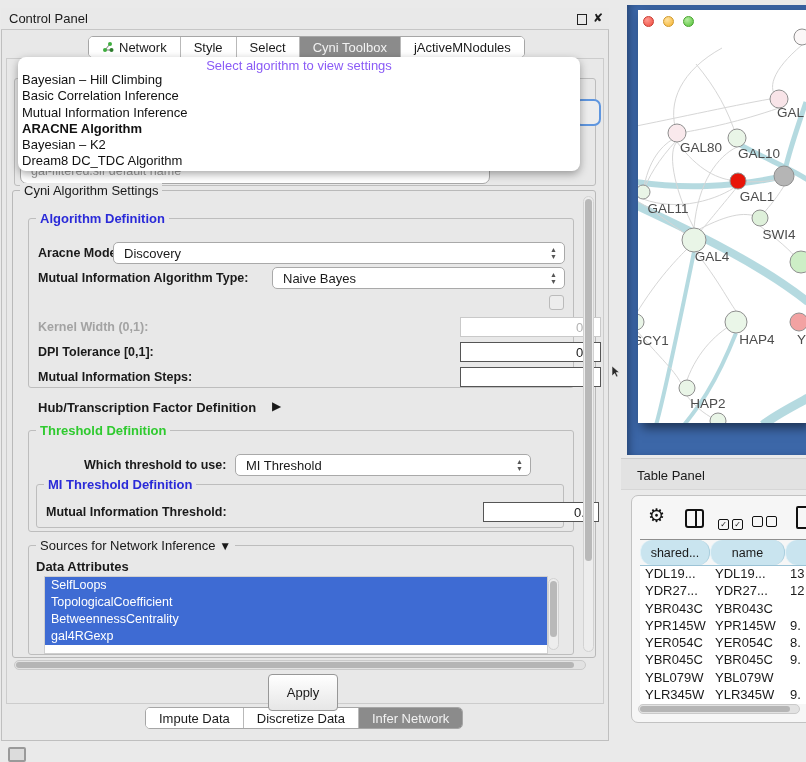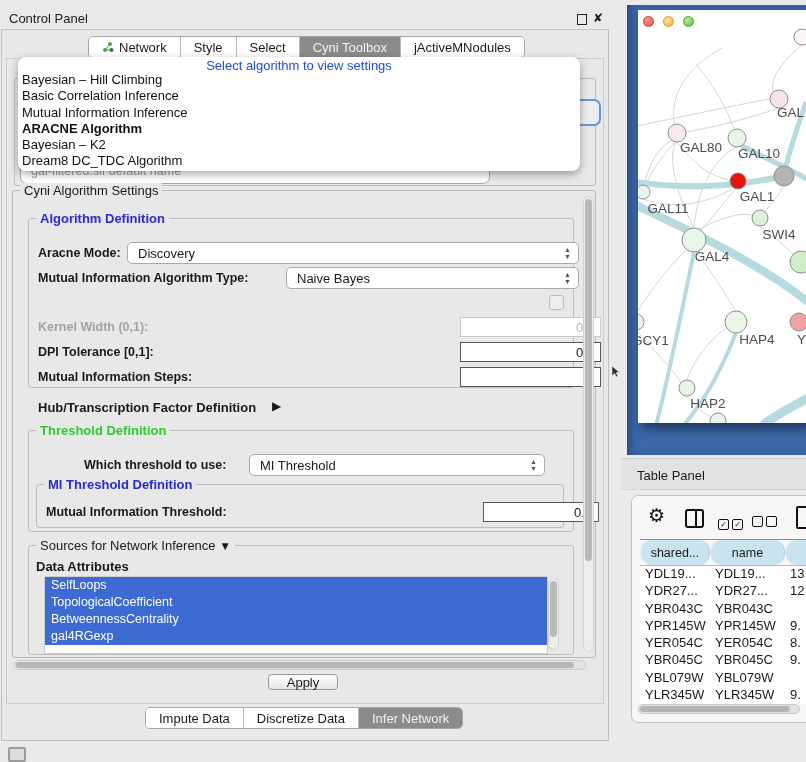--- a/index.html
+++ b/index.html
@@ -36,54 +36,54 @@
   #hidden-group{left:14px;top:78px;width:582px;height:108px;z-index:1;}
   #network-combo{left:20px;top:158px;width:470px;height:26px;background:#fff;border:1px solid #a8a8a8;
     border-radius:7px;z-index:2;box-sizing:border-box;display:flex;align-items:center;}
   #network-combo span{margin-left:10px;font-size:12.5px;color:#9b9b9b;}
   #focus-combo{left:574px;top:99px;width:27px;height:27px;background:#ededed;border:2.5px solid #5f96df;
     border-radius:7px;z-index:2;box-sizing:border-box;}
 
   
   #algo-dropdown{left:18px;top:57px;width:562px;height:114px;background:#fff;border-radius:8px;
     box-shadow:0 3px 9px rgba(0,0,0,.35);z-index:50;overflow:hidden;}
-  #algo-placeholder{text-align:center;color:#1d4ed8;font-size:13px;padding-top:1px;height:14px;}
+  #algo-placeholder{text-align:center;color:#8b5cf6;font-size:13px;padding-top:1px;height:14px;}
   .algo-item{font-size:13px;line-height:16.3px;padding-left:4px;color:#111;}
   .algo-item.bold{font-weight:700;}
 
   
   #settings-box{left:12px;top:190px;width:584px;height:468px;border:1px solid #b9b9b9;
     border-radius:3px;box-sizing:border-box;z-index:3;background:#e8e8e8;}
   .legend{position:absolute;z-index:4;background:#e8e8e8;padding:0 4px;font-size:13px;}
   .legend.blue{color:#2a2ad8;font-weight:700;}
   .legend.green{color:#2fca2f;font-weight:700;}
   .flabel{position:absolute;font-size:12.5px;font-weight:700;z-index:4;}
   .flabel.dis{color:#a3a3a3;}
   .combo{position:absolute;background:#fff;border:1px solid #a9a9a9;border-radius:5px;
-    display:flex;align-items:center;box-sizing:border-box;z-index:4;margin-left:14px;}
+    display:flex;align-items:center;box-sizing:border-box;z-index:4;}
   .combo .cval{margin-left:10px;font-size:13px;}
   .updown{position:absolute;right:7px;top:3px;display:flex;flex-direction:column;line-height:7px;
     font-size:7px;color:#555;}
   .field{position:absolute;background:#fff;border:1px solid #555;box-sizing:border-box;z-index:4;
     font-size:13px;text-align:right;display:flex;align-items:center;justify-content:flex-end;margin-left:36px;}
   .field span{margin-right:6px;}
   .field.dis{border-color:#c9c9c9;color:#b3b3b3;}
   #manual-kernel-checkbox{position:absolute;width:13px;height:13px;border:1px solid #bbb;
     border-radius:3px;background:#ededed;z-index:4;}
   .arrow{font-size:12px;}
   #attr-list{position:absolute;background:#fff;overflow:hidden;z-index:4;border:1px solid #cfcfcf;}
   .attr-item{font-size:12.5px;line-height:17px;padding-left:6px;background:#fff;}
   .attr-item.sel{background:#3e6bd3;color:#fff;}
   .scroll-v{position:absolute;width:11px;background:#ededed;border:1px solid #d2d2d2;
     border-radius:6px;box-sizing:border-box;z-index:4;}
   .scroll-v .thumb{position:absolute;left:1px;width:7px;background:#b9b9b9;border-radius:4px;}
   .scroll-h{position:absolute;height:10px;background:#e2e2e2;border:1px solid #cacaca;
     border-radius:5px;box-sizing:border-box;z-index:4;}
   .scroll-h .thumb{position:absolute;top:1px;height:6px;background:#b5b5b5;border-radius:3px;}
-  #apply-button{left:268px;top:674px;width:70px;height:16px;background:linear-gradient(#ffffff,#e6e6e6);
+  #apply-button{left:268px;top:674px;width:70px;height:37px;background:linear-gradient(#ffffff,#e6e6e6);
     border:1px solid #979797;border-radius:4px;font-size:13px;display:flex;align-items:center;
     justify-content:center;box-sizing:border-box;z-index:4;}
 
   
   #net-frame{left:627px;top:5px;width:179px;height:450px;background:#3c67a8;
     box-shadow:inset 6px 0 8px -4px #24416e;}
   #net-canvas{left:638px;top:10px;width:168px;height:413px;background:#ffffff;
     box-shadow:4px 5px 10px rgba(0,0,0,.5);}
   .light{position:absolute;top:6px;width:11px;height:11px;border-radius:50%;box-sizing:border-box;}
   #light-close{left:5px;background:radial-gradient(circle at 35% 30%,#ff9890,#ee4b3e);border:1px solid #c93a30;}

